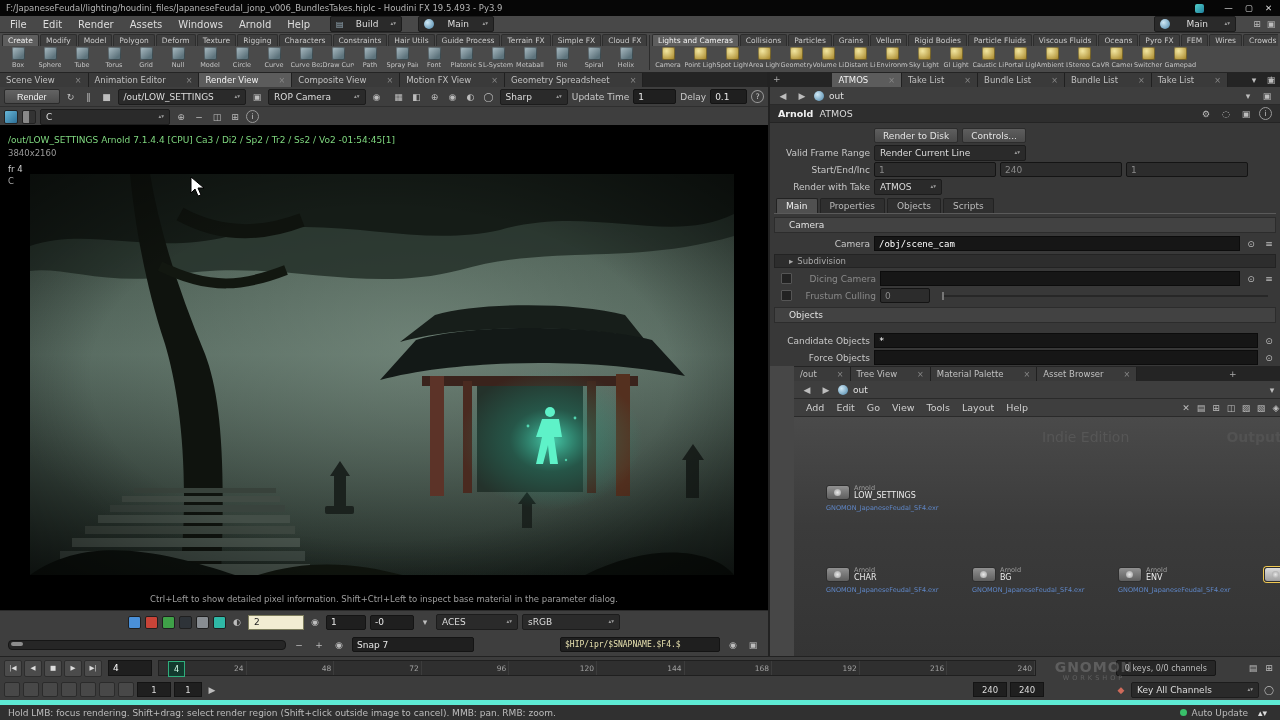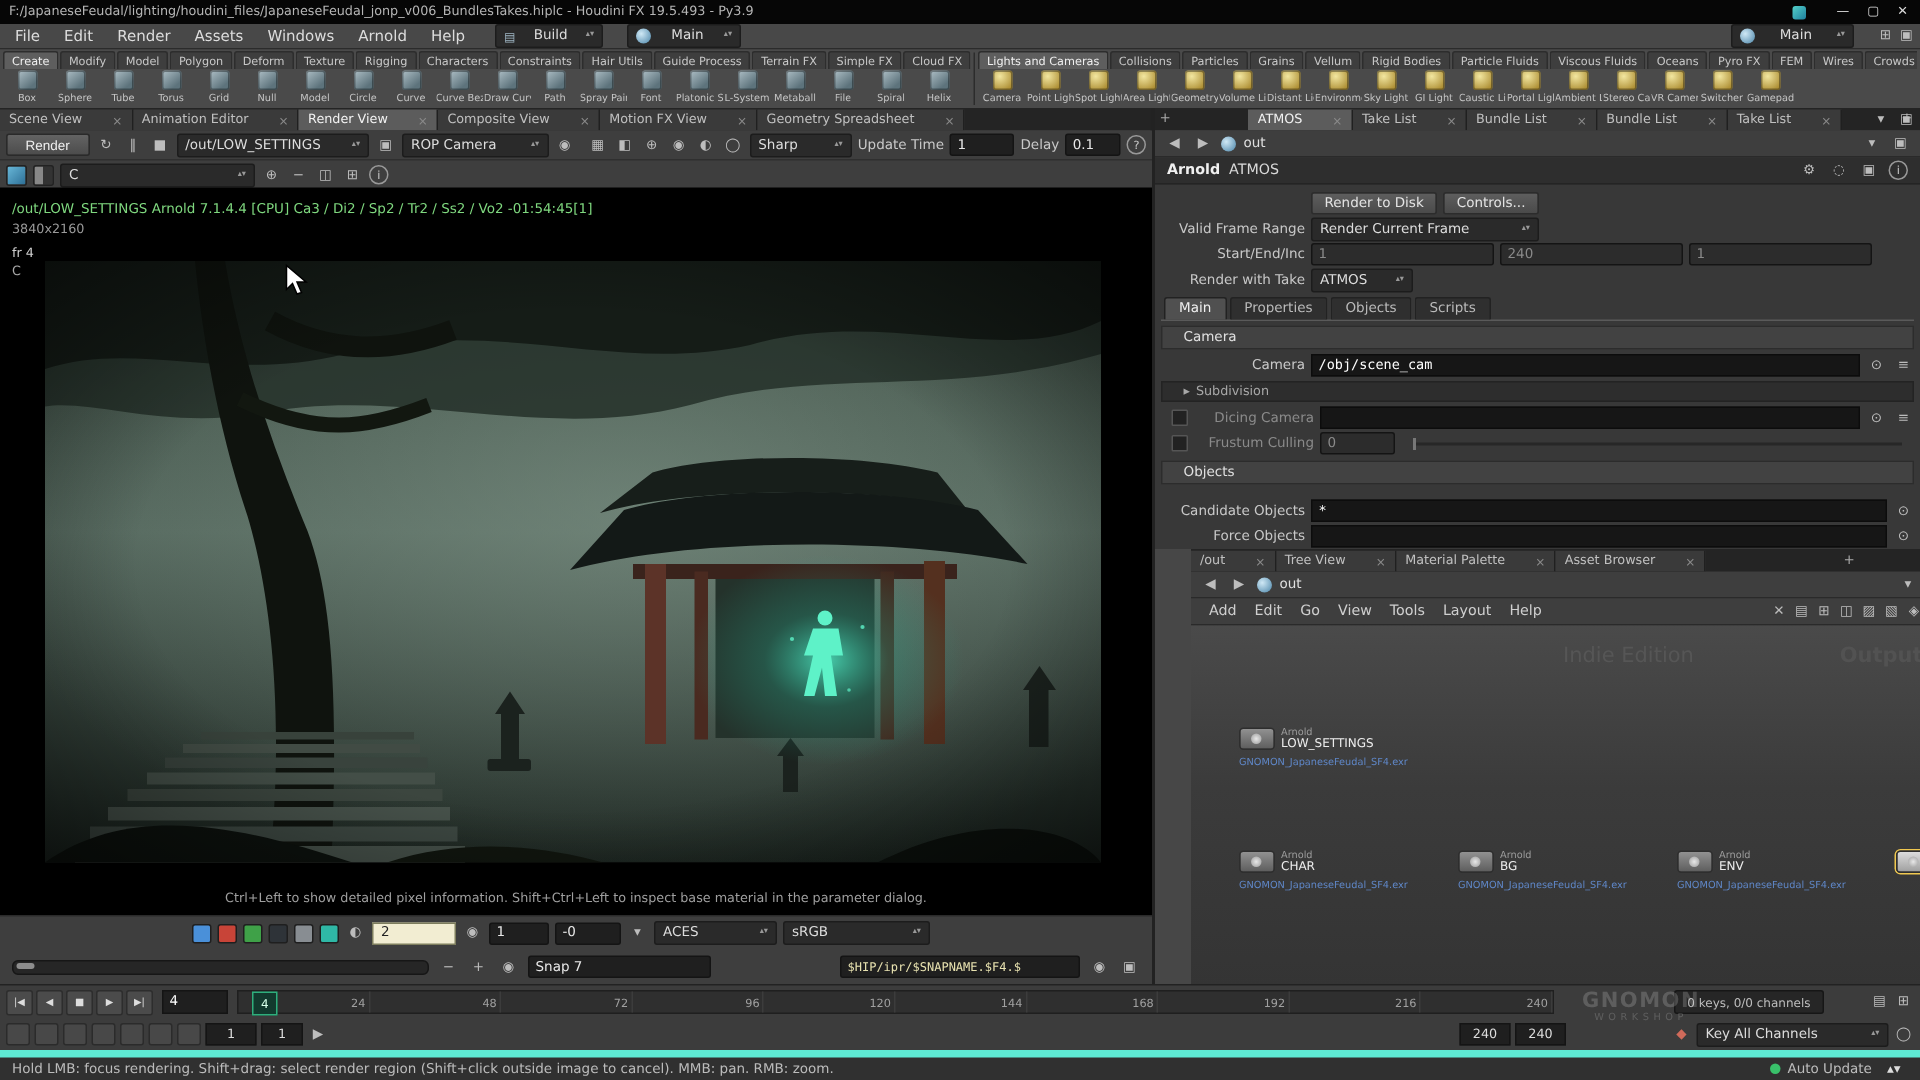--- a/index.html
+++ b/index.html
@@ -638,21 +638,21 @@
     </div>
     <div class="param-body">
       <div class="param-row">
         <span class="param-label"></span>
         <button class="h-btn">Render to Disk</button>
         <button class="h-btn">Controls...</button>
       </div>
       <div class="param-row">
         <span class="param-label">Valid Frame Range</span>
         <div class="combo menu-combo" style="width:140px">
-          <span>Render Current Frame</span>
+          <span>Render Current Line</span>
           <span class="updn">▴▾</span>
         </div>
       </div>
       <div class="param-row">
         <span class="param-label">Start/End/Inc</span>
         <span class="field disabled tri-field">1</span>
         <span class="field disabled tri-field">240</span>
         <span class="field disabled tri-field">1</span>
       </div>
       <div class="param-row">

